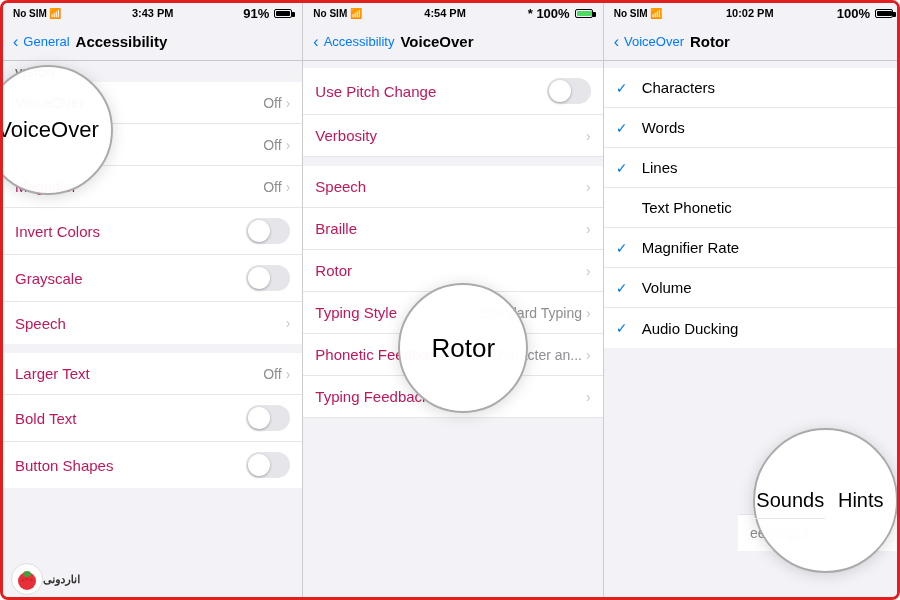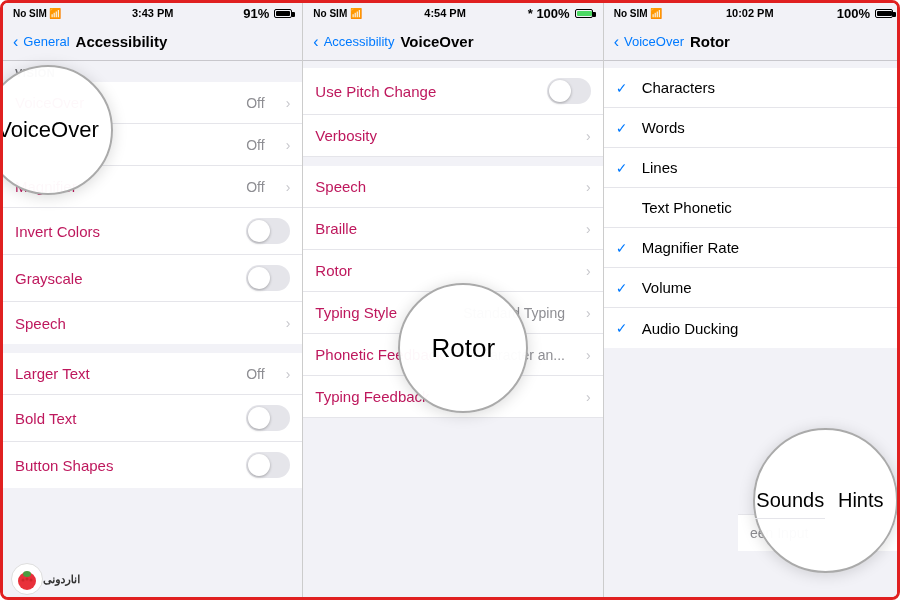--- a/index.html
+++ b/index.html
@@ -128,21 +128,21 @@
       min-height: 42px;
     }
     .list-item:last-child { border-bottom: none; }
     .list-item-label {
       font-size: 15px;
       color: #be185d;
     }
     .list-item-right {
       display: flex;
       align-items: center;
-      gap: 21px;
+      gap: 4px;
       color: #8e8e93;
       font-size: 14px;
     }
     .chevron-right {
       color: #c7c7cc;
       font-size: 14px;
     }
 
     
     .toggle {

